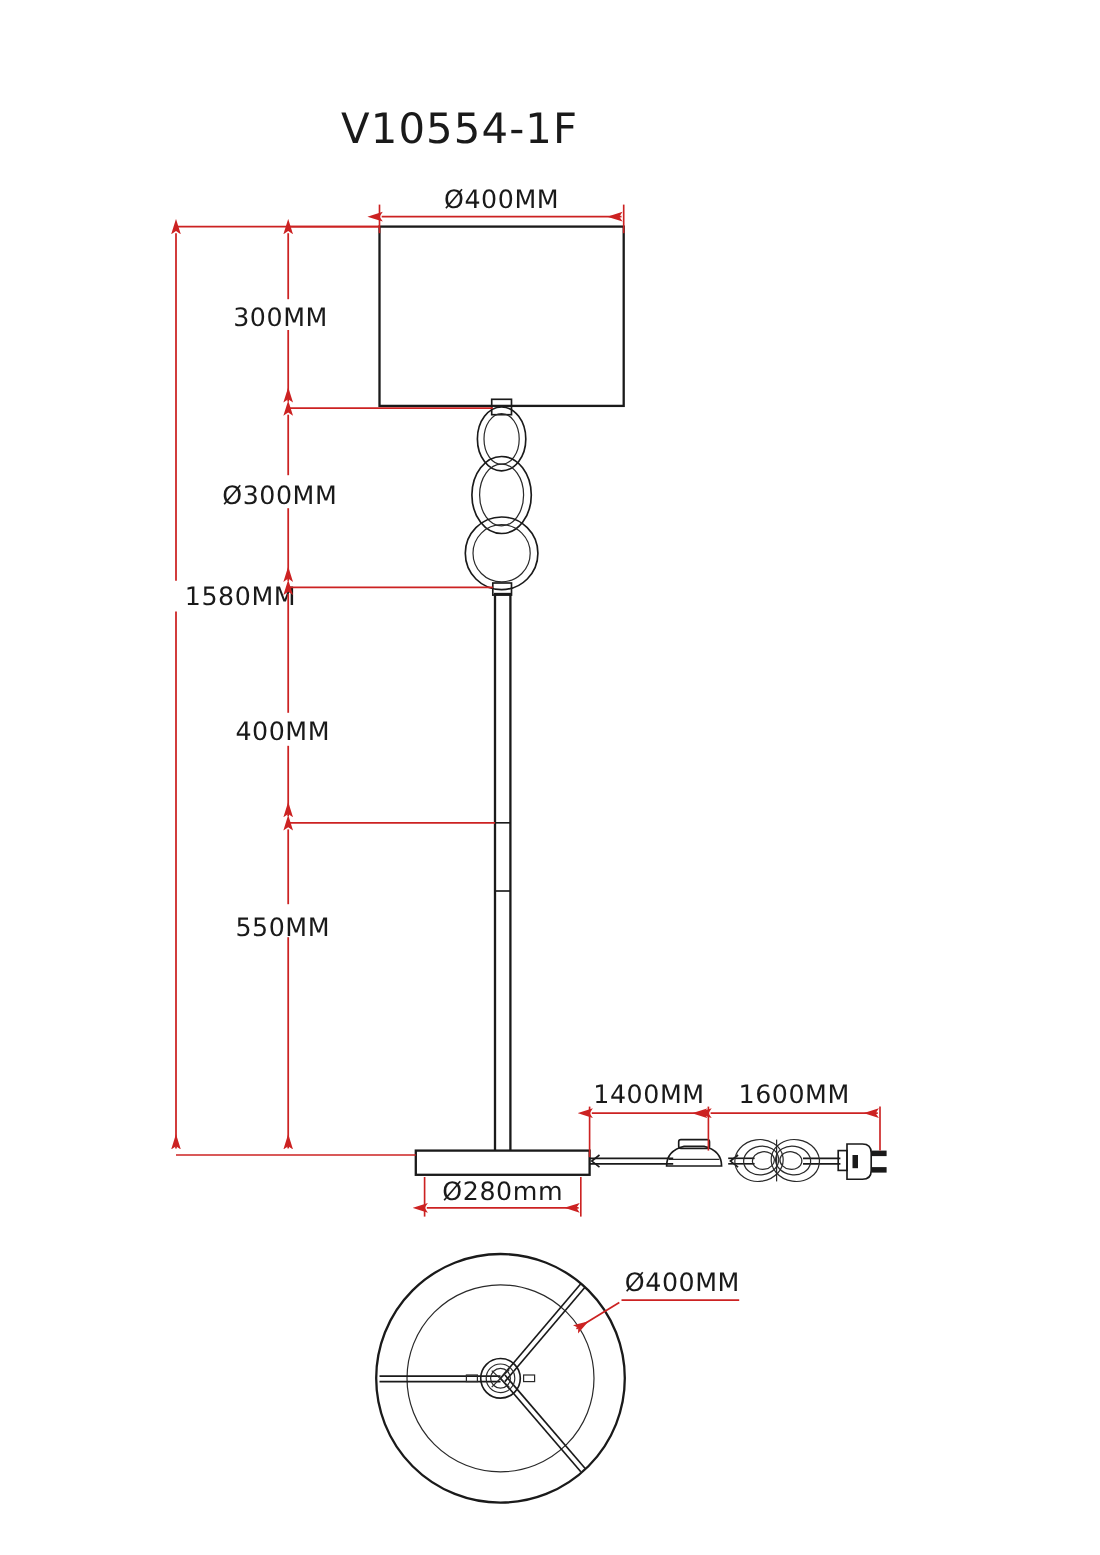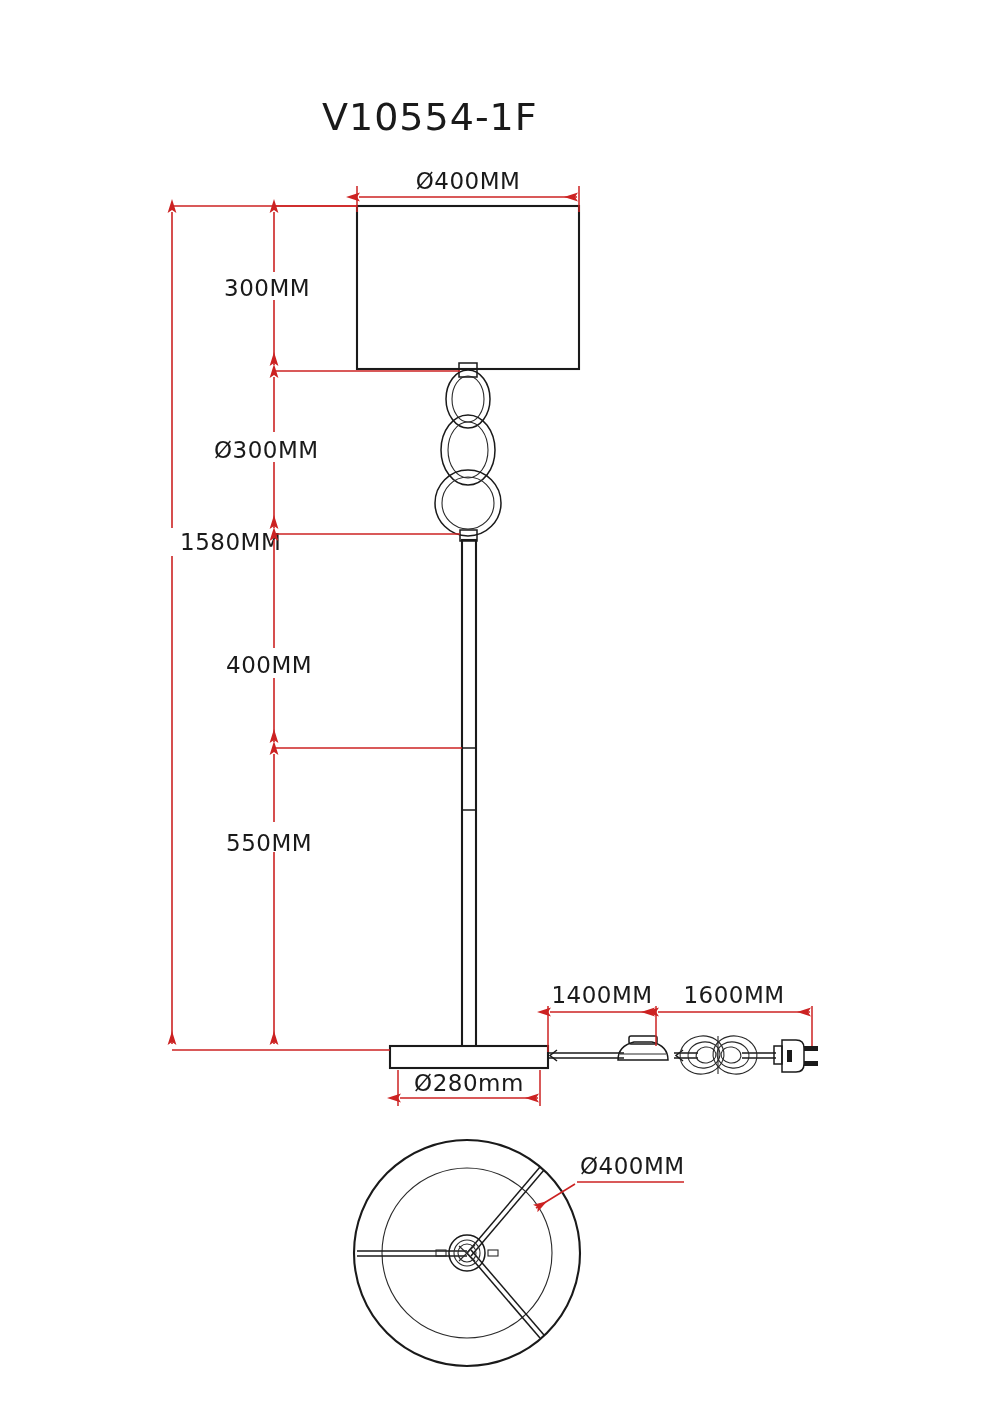--- a/index.html
+++ b/index.html
@@ -1,21 +1,21 @@
 <!DOCTYPE html>
 <html><head>
 <meta charset="utf-8">
 <style>
   html,body{margin:0;padding:0;background:#ffffff;}
   body{
     width:1000px;height:1414px;position:relative;overflow:hidden;
     font-family:"DejaVu Sans", sans-serif;
     color:#1a1a1a;
   }
-  #drawing-root{position:absolute;inset:0;margin-left:12px;}
+  #drawing-root{position:absolute;inset:0;}
   svg.sheet{position:absolute;top:0;left:0;width:1000px;height:1414px;}
   .title-text{
     font-family:"DejaVu Sans", sans-serif;
     font-size:38px;letter-spacing:1px;fill:#1a1a1a;
   }
   .dim-text{
     font-family:"DejaVu Sans", sans-serif;
     font-size:23px;fill:#1a1a1a;letter-spacing:0.5px;
   }
   .obj{fill:none;stroke:#1a1a1a;stroke-width:2.1;}

